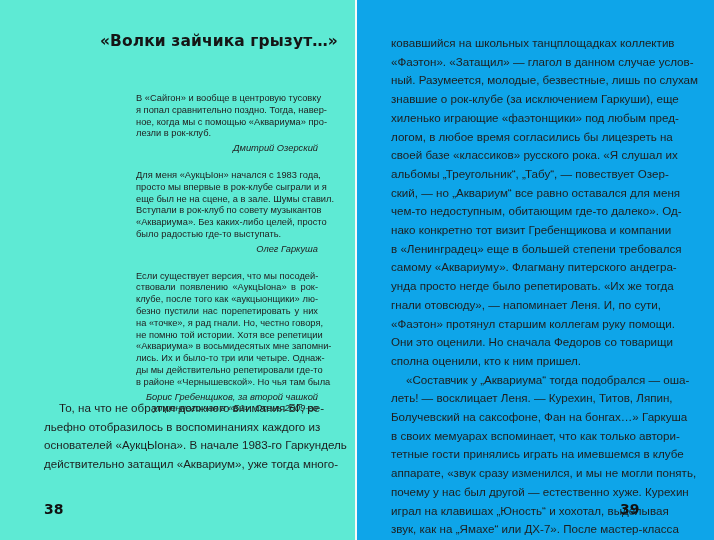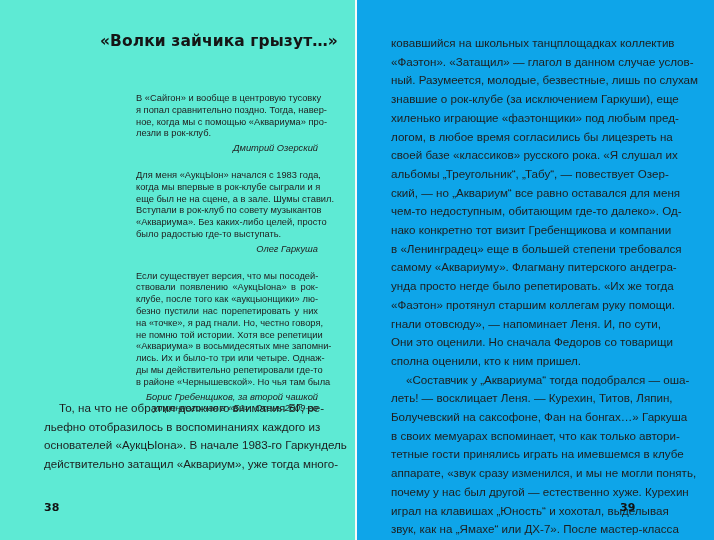--- a/index.html
+++ b/index.html
@@ -29,42 +29,42 @@
   .body-text { font-size: 11.6px; line-height: 18.7px; color: #1e1e1e; }
   .body-text .line { display: block; white-space: nowrap; text-align: justify; text-align-last: justify; }
   .body-text .line.last { text-align-last: left; }
   .body-text .line.indent { padding-left: 15px; }
 
   .left-main { position: absolute; left: 44px; top: 399px; width: 273px; }
   .right-main { position: absolute; left: 391px; top: 34px; width: 248px; }
 
   .page-number {
     position: absolute; top: 501px; font-family: "DejaVu Sans", sans-serif; font-weight: bold;
-    font-size: 11px; color: #111;
+    font-size: 14px; color: #111;
   }
   .pn-left { left: 44px; }
   .pn-right { left: 620px; }
 </style>
 </head>
 <body>
 
 <div class="page left">
   <div class="chapter-title">«Волки зайчика грызут…»</div>
 
   <div class="epigraphs">
     <div class="epigraph">
       <span class="line">В «Сайгон» и вообще в центровую тусовку</span>
       <span class="line">я попал сравнительно поздно. Тогда, навер-</span>
       <span class="line">ное, когда мы с помощью «Аквариума» про-</span>
       <span class="line last">лезли в рок-клуб.</span>
       <span class="author">Дмитрий Озерский</span>
     </div>
     <div class="epigraph">
       <span class="line">Для меня «АукцЫон» начался с 1983 года,</span>
-      <span class="line">когда мы впервые в рок-клубе сыграли и я</span>
+      <span class="line">просто мы впервые в рок-клубе сыграли и я</span>
       <span class="line">еще был не на сцене, а в зале. Шумы ставил.</span>
       <span class="line">Вступали в рок-клуб по совету музыкантов</span>
       <span class="line">«Аквариума». Без каких-либо целей, просто</span>
       <span class="line last">было радостью где-то выступать.</span>
       <span class="author">Олег Гаркуша</span>
     </div>
     <div class="epigraph">
       <span class="line">Если существует версия, что мы посодей-</span>
       <span class="line">ствовали появлению «АукцЫона» в рок-</span>
       <span class="line">клубе, после того как «аукцыонщики» лю-</span>
@@ -101,22 +101,22 @@
     <span class="line">хиленько играющие «фаэтонщики» под любым пред-</span>
     <span class="line">логом, в любое время согласились бы лицезреть на</span>
     <span class="line">своей базе «классиков» русского рока. «Я слушал их</span>
     <span class="line">альбомы „Треугольник“, „Табу“, — повествует Озер-</span>
     <span class="line">ский, — но „Аквариум“ все равно оставался для меня</span>
     <span class="line">чем-то недоступным, обитающим где-то далеко». Од-</span>
     <span class="line">нако конкретно тот визит Гребенщикова и компании</span>
     <span class="line">в «Ленинградец» еще в большей степени требовался</span>
     <span class="line">самому «Аквариуму». Флагману питерского андегра-</span>
     <span class="line">унда просто негде было репетировать. «Их же тогда</span>
+    <span class="line">гнали отовсюду», — напоминает Леня. И, по сути,</span>
     <span class="line">«Фаэтон» протянул старшим коллегам руку помощи.</span>
-    <span class="line">гнали отовсюду», — напоминает Леня. И, по сути,</span>
     <span class="line">Они это оценили. Но сначала Федоров со товарищи</span>
     <span class="line last">сполна оценили, кто к ним пришел.</span>
     <span class="line indent">«Составчик у „Аквариума“ тогда подобрался — оша-</span>
     <span class="line">леть! — восклицает Леня. — Курехин, Титов, Ляпин,</span>
     <span class="line">Болучевский на саксофоне, Фан на бонгах…» Гаркуша</span>
     <span class="line">в своих мемуарах вспоминает, что как только автори-</span>
     <span class="line">тетные гости принялись играть на имевшемся в клубе</span>
     <span class="line">аппарате, «звук сразу изменился, и мы не могли понять,</span>
     <span class="line">почему у нас был другой — естественно хуже. Курехин</span>
     <span class="line">играл на клавишах „Юность“ и хохотал, выделывая</span>

